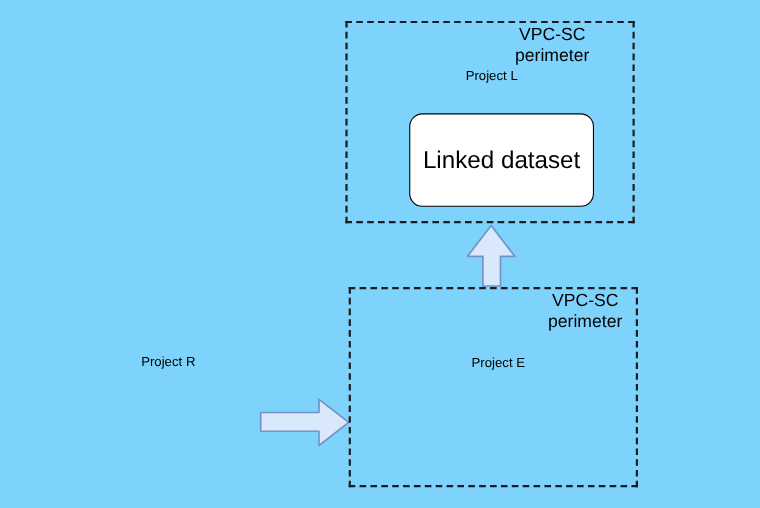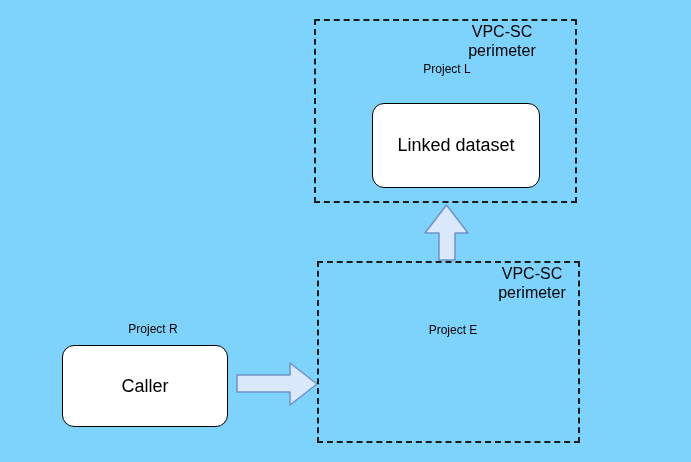--- a/index.html
+++ b/index.html
@@ -21,21 +21,21 @@
   }
   .ptitle-top{left:136px;top:1px;}
   .ptitle-bottom{left:163px;top:1px;}
   .plabel{position:absolute;width:100px;text-align:center;font-size:12px;line-height:19px;}
   .plabel-top{left:81px;top:39px;}
   .plabel-bottom{left:84px;top:58px;}
   .node{
     position:absolute;box-sizing:border-box;background:#ffffff;
     border:1.5px solid #000;border-radius:12px;
     display:flex;align-items:center;justify-content:center;
-    font-size:18px;text-align:center;
+    font-size:22px;text-align:center;
   }
   .node-linked{left:56px;top:82px;width:168px;height:85px;}
   .node-listing{left:68px;top:83px;width:170px;height:84px;}
   .caller-group{position:absolute;left:62px;top:304px;width:166px;height:123px;}
   .plabel-caller{left:0;right:0;width:auto;top:16px;transform:translateX(8px);}
   .node-caller{left:0;top:41px;width:166px;height:82px;}
 </style>
 </head>
 <body>
 
@@ -54,18 +54,15 @@
     </div>
   </div>
 
   <div class="perimeter perimeter-bottom">
     <div class="ptitle ptitle-bottom">VPC-SC perimeter</div>
     <div class="plabel plabel-bottom">Project E</div>
   </div>
 
   <div class="caller-group">
     <div class="plabel plabel-caller">Project R</div>
-    <div class="node node-caller">
-      <span>Caller</span>
-    </div>
   </div>
 
 </div>
 
 </body></html>

